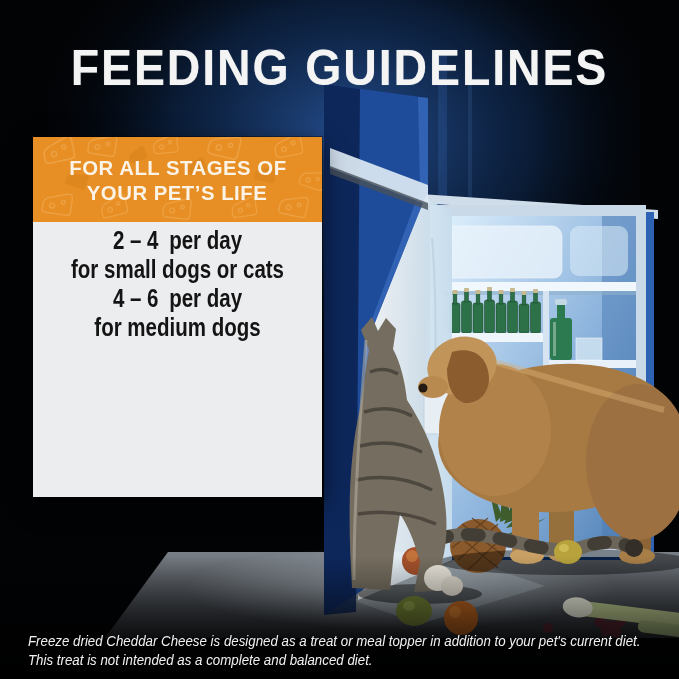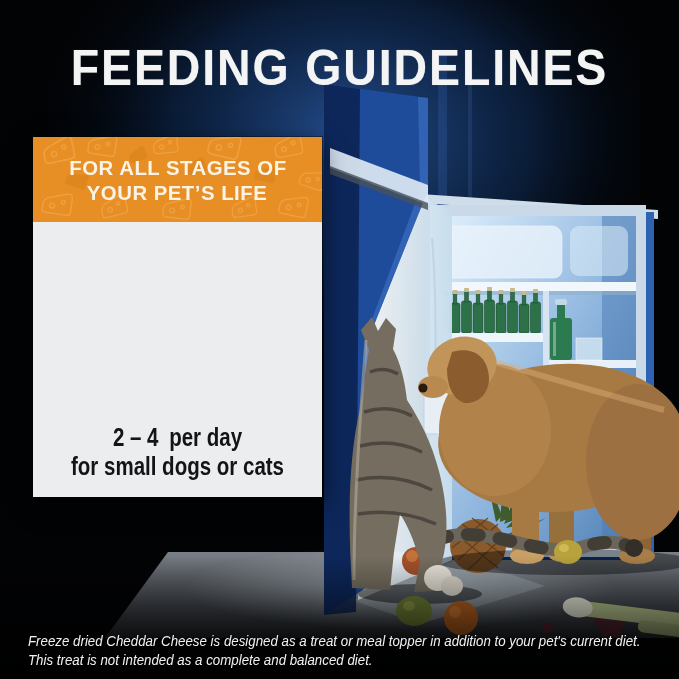--- a/index.html
+++ b/index.html
@@ -28,21 +28,21 @@
     display:flex;flex-direction:column;justify-content:center;align-items:center;
   }
   .card-header .hline{
     position:relative;z-index:2;color:#FAF3E6;font-weight:bold;
     font-size:21px;line-height:25px;letter-spacing:.5px;
     transform:scaleX(.97);white-space:nowrap;
   }
   .cheese-pattern{position:absolute;inset:0;z-index:1;}
   .card-body{
     height:275px;box-sizing:border-box;padding:4px 0 16px;
-    display:flex;flex-direction:column;justify-content:flex-end;
+    display:flex;flex-direction:column;justify-content:flex-start;
   }
   .guideline{text-align:center;color:#141414;font-weight:bold;}
   .guideline .l1,.guideline .l2{
     font-size:25px;line-height:29px;transform:scaleX(.82);transform-origin:center;
     white-space:nowrap;
   }
   .guideline .freq{margin-left:13px;}
 
   
   .disclaimer{
@@ -321,20 +321,26 @@
       <div class="hline">YOUR PET’S LIFE</div>
     </div>
 
     <div class="card-body">
       <div class="guideline">
         <div class="l1">
           <span>2 – 4</span><span class="freq">per day</span>
         </div>
         <div class="l2">for small dogs or cats</div>
       </div>
+      <div class="guideline">
+        <div class="l1">
+          <span>4 – 6</span><span class="freq">per day</span>
+        </div>
+        <div class="l2">for medium dogs</div>
+      </div>
     </div>
   </div>
 
   <div class="disclaimer">
     <div>Freeze dried Cheddar Cheese is designed as a treat or meal topper in addition to your pet's current diet.</div>
     <div>This treat is not intended as a complete and balanced diet.</div>
   </div>
 
 </div>
 

